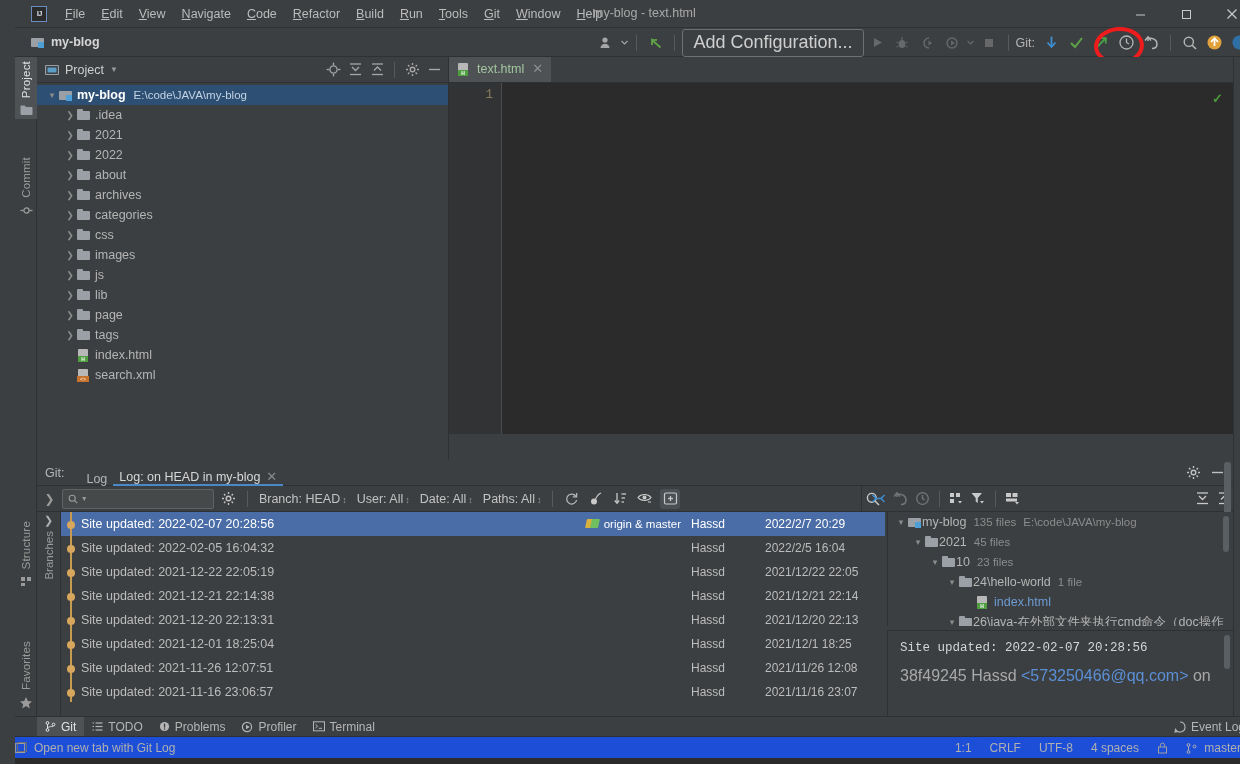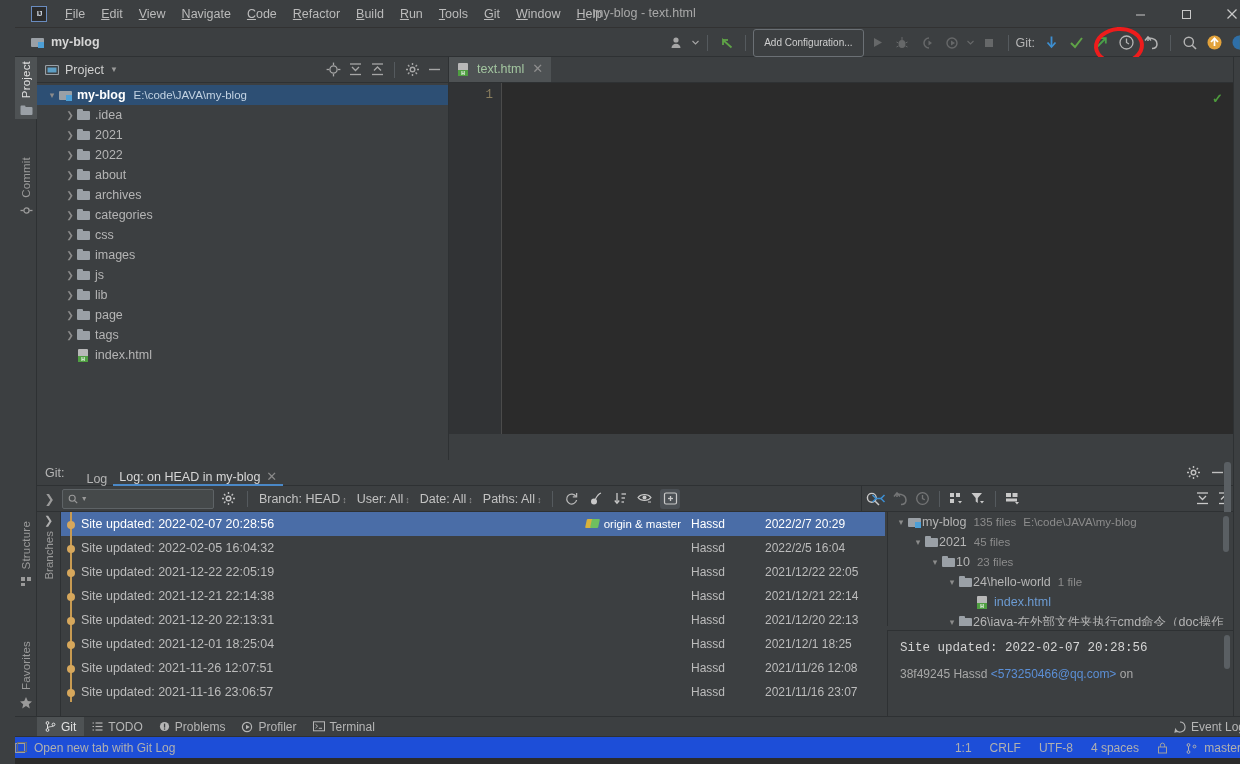--- a/index.html
+++ b/index.html
@@ -63,21 +63,21 @@
   }
   .tb-btn {
     width: 23px; height: 23px; display: flex;
     align-items: center; justify-content: center;
     color: #a6a6a6; border-radius: 2px;
   }
   .tb-btn.dim { opacity: .45; }
   .tb-sep { width: 1px; height: 16px; background: #555a5e; margin: 0 5px; }
   .add-config {
     height: 28px; padding: 0 10px; border: 1px solid #6b7075;
-    border-radius: 3px; color: #cfcfcf; font-size: 10px;
+    border-radius: 3px; color: #cfcfcf; font-size: 18px;
     display: flex; align-items: center; background: transparent;
   }
   .git-label { color: #b5b5b5; font-size: 12.5px; margin-right: 3px; }
 
   
   .stripe-l {
     position: absolute; left: 0; top: 57px; width: 22px; height: 661px;
     background: #3c3f41; border-right: 1px solid #2e3133;
   }
   .vtab {
@@ -320,21 +320,21 @@
 
   .commit-detail {
     position: absolute; left: 850px; top: 170px; width: 346px; height: 88px;
     background: #3c3f41; border-left: 1px solid #2e3133;
     border-top: 1px solid #2e3133; padding: 10px 12px; overflow: hidden;
   }
   .cd-title {
     color: #d4d4d4; font-size: 12.5px;
     font-family: "Liberation Mono", monospace; margin-bottom: 12px;
   }
-  .cd-meta { color: #a8a8a8; font-size: 12px; }
+  .cd-meta { color: #a8a8a8; font-size: 16px; }
   .cd-meta .mail { color: #5b8fd6; }
   .cd-scroll {
     position: absolute; right: 3px; top: 4px; width: 6px; height: 34px;
     background: #5a5f63; border-radius: 3px;
   }
   .cd-hsplit {
     position: absolute; left: 850px; top: 166px; width: 346px; height: 4px;
     background: #3c3f41;
   }
 
@@ -717,20 +717,25 @@
         <div class="trow" style="padding-left: 26px;">
           <span class="arrow">❯</span>
           <span class="ico ico-folder"></span>
           <span class="tname">tags</span>
         </div>
         <div class="trow" style="padding-left: 26px;">
           <span class="arrow"></span>
           <span class="ico ico-html"></span>
           <span class="tname">index.html</span>
         </div>
+        <div class="trow" style="padding-left: 26px;">
+          <span class="arrow"></span>
+          <span class="ico ico-xml"></span>
+          <span class="tname">search.xml</span>
+        </div>
       </div>
   </div>
 
   <div class="editor-area">
     <div class="tabbar">
       <div class="etab">
         <span class="ico ico-html"></span>
         <span>text.html</span>
         <span class="close">✕</span>
       </div>

